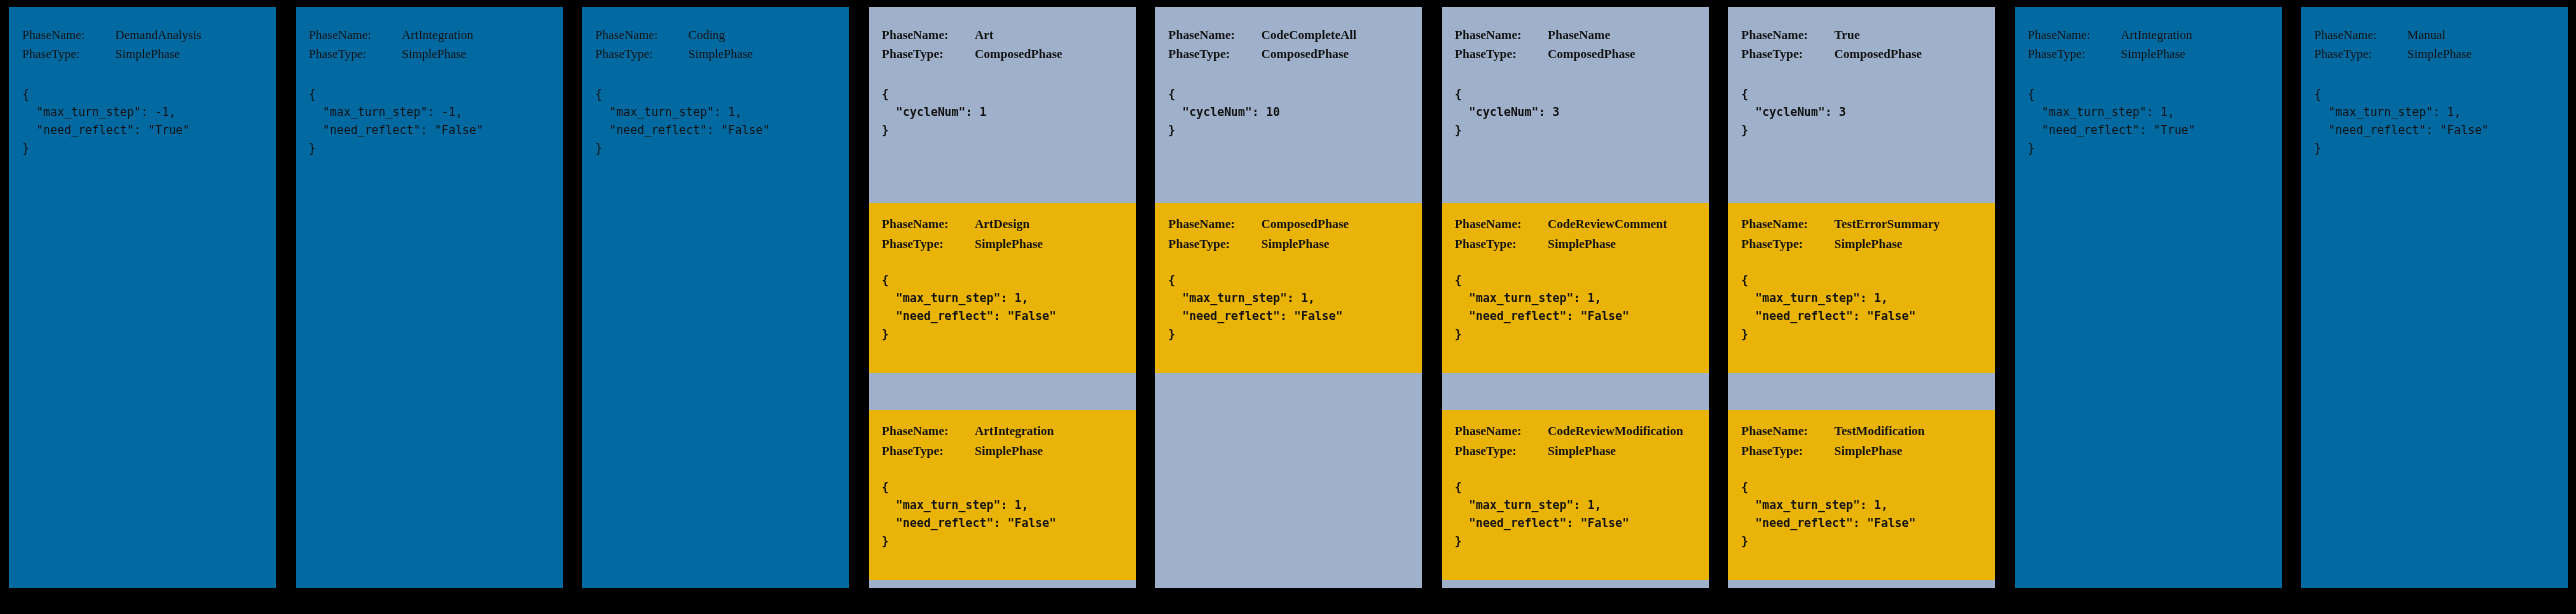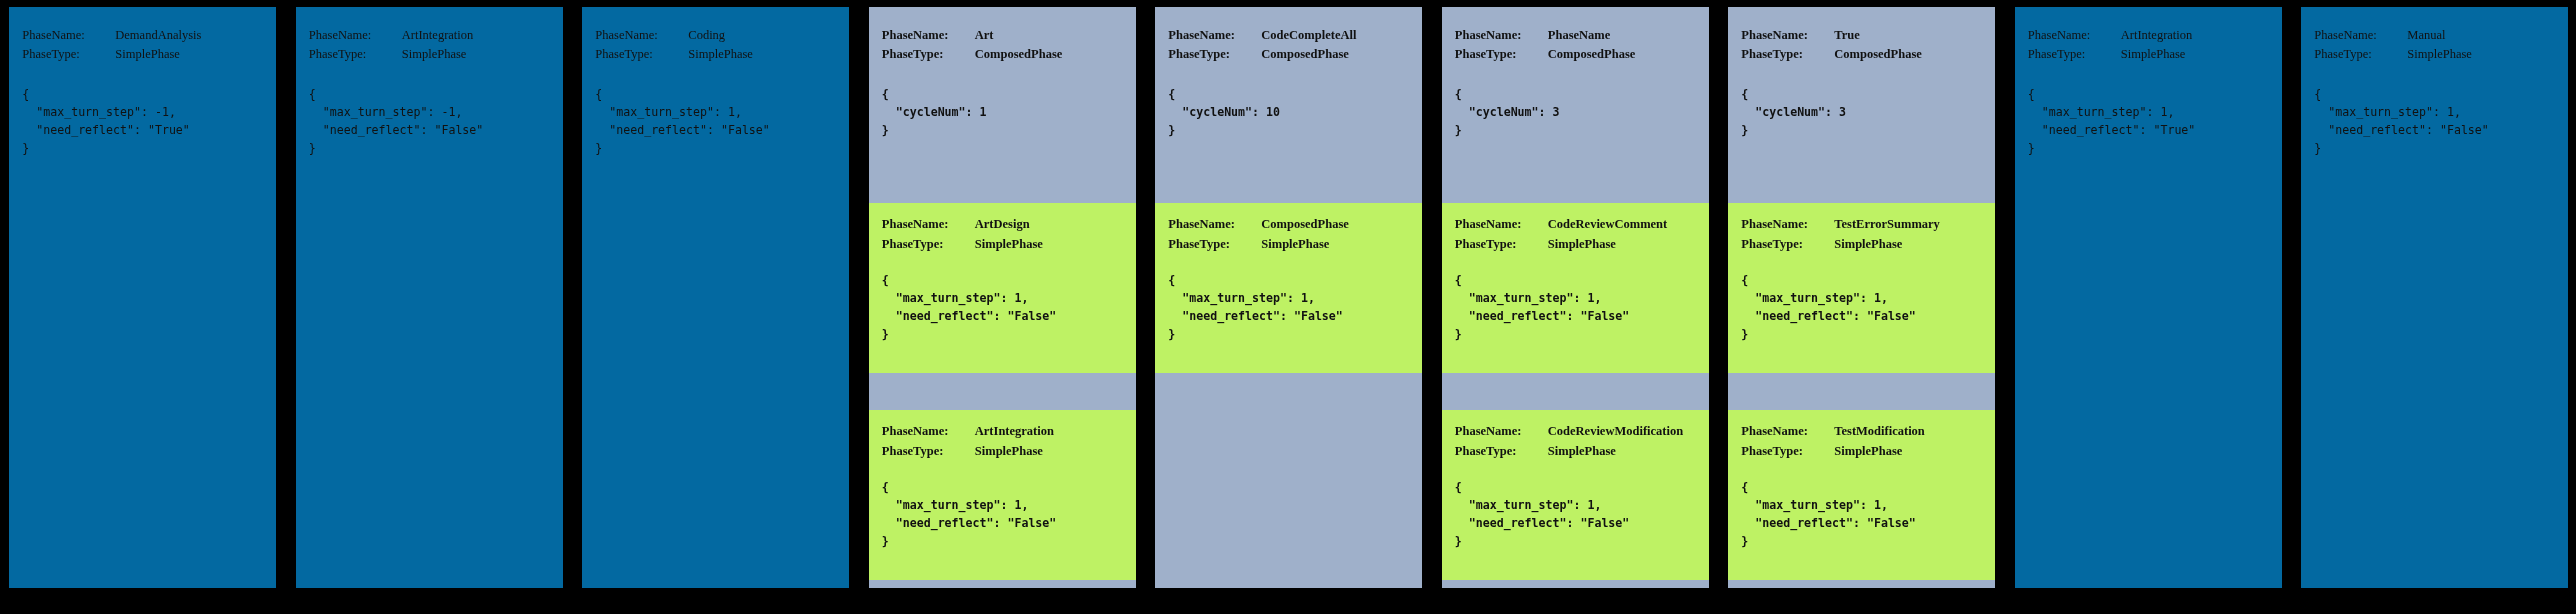--- a/index.html
+++ b/index.html
@@ -24,21 +24,21 @@
   .val  { }
   pre.config {
     margin-top:20.4px;
     font-family:"DejaVu Sans Mono", monospace;
     font-size:11.6px; line-height:18px; color:#111;
     white-space:pre;
   }
 
   .composed-header { flex:0 0 196px; height:196px; }
   .sub-card {
-    flex:0 0 170px; height:170px; background:#bef264;
+    flex:0 0 170px; height:170px; background:#eab308;
     margin-bottom:37px; overflow:hidden;
   }
   .sub-card .phase-block { padding-top:12px; }
   .sub-card pre.config { margin-top:16.7px; }
 </style>
 </head>
 <body>
 
 <div class="board">
 

